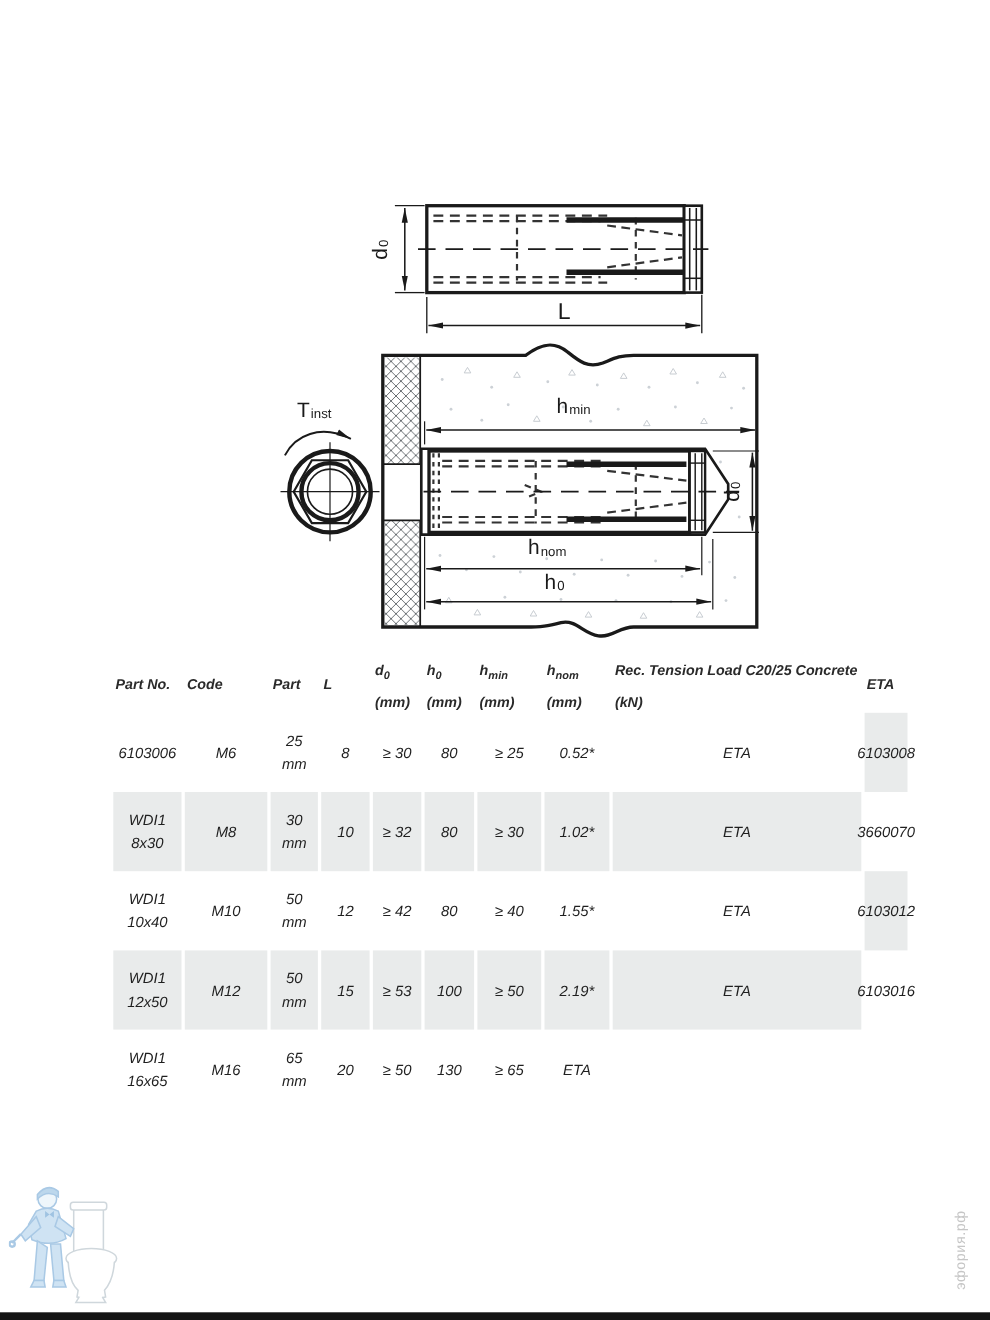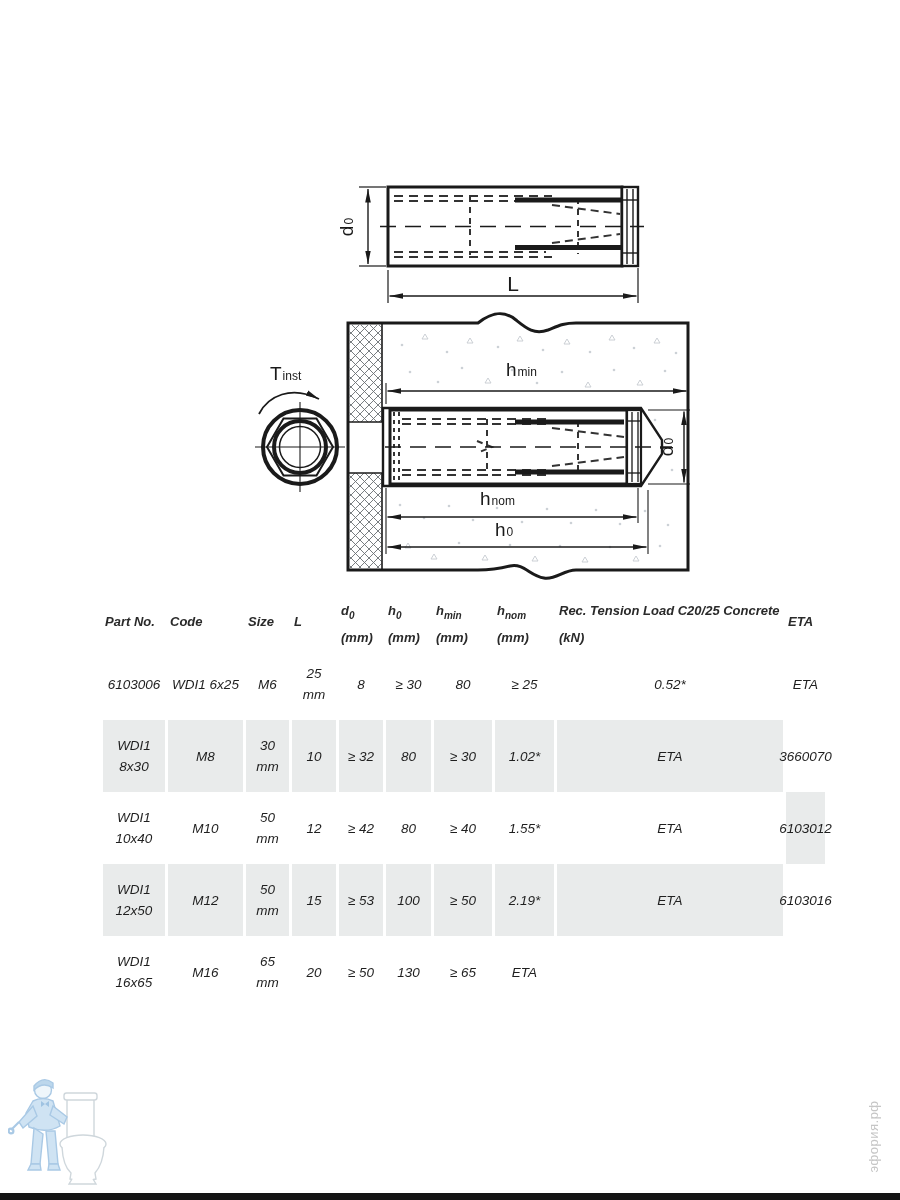--- a/index.html
+++ b/index.html
@@ -228,21 +228,21 @@
   </div>
 
   <div id="spec-table">
     <div class="hcell">
         <div class="h1"><span>Part No.</span><sub></sub></div>
       </div>
     <div class="hcell">
         <div class="h1"><span>Code</span><sub></sub></div>
       </div>
     <div class="hcell">
-        <div class="h1"><span>Size</span><sub></sub></div>
+        <div class="h1"><span>Part</span><sub></sub></div>
       </div>
     <div class="hcell">
         <div class="h1"><span>L</span><sub></sub></div>
       </div>
     <div class="hcell">
         <div class="h1"><span>d</span><sub>0</sub></div>
         <div class="h2">(mm)</div>
       </div>
     <div class="hcell">
         <div class="h1"><span>h</span><sub>0</sub></div>
@@ -258,30 +258,30 @@
       </div>
     <div class="hcell">
         <div class="h1"><span>Rec. Tension Load C20/25 Concrete</span><sub></sub></div>
         <div class="h2">(kN)</div>
       </div>
     <div class="hcell">
         <div class="h1"><span>ETA</span><sub></sub></div>
       </div>
 
   <div class="dcell">6103006</div>
-      <div class="dcell">WDI1 6x25</div>
       <div class="dcell">M6</div>
       <div class="dcell">25
 mm</div>
       <div class="dcell">8</div>
       <div class="dcell">≥ 30</div>
       <div class="dcell">80</div>
       <div class="dcell">≥ 25</div>
       <div class="dcell">0.52*</div>
       <div class="dcell">ETA</div>
+      <div class="dcell shaded">6103008</div>
       <div class="dcell shaded">WDI1 8x30</div>
       <div class="dcell shaded">M8</div>
       <div class="dcell shaded">30
 mm</div>
       <div class="dcell shaded">10</div>
       <div class="dcell shaded">≥ 32</div>
       <div class="dcell shaded">80</div>
       <div class="dcell shaded">≥ 30</div>
       <div class="dcell shaded">1.02*</div>
       <div class="dcell shaded">ETA</div>

